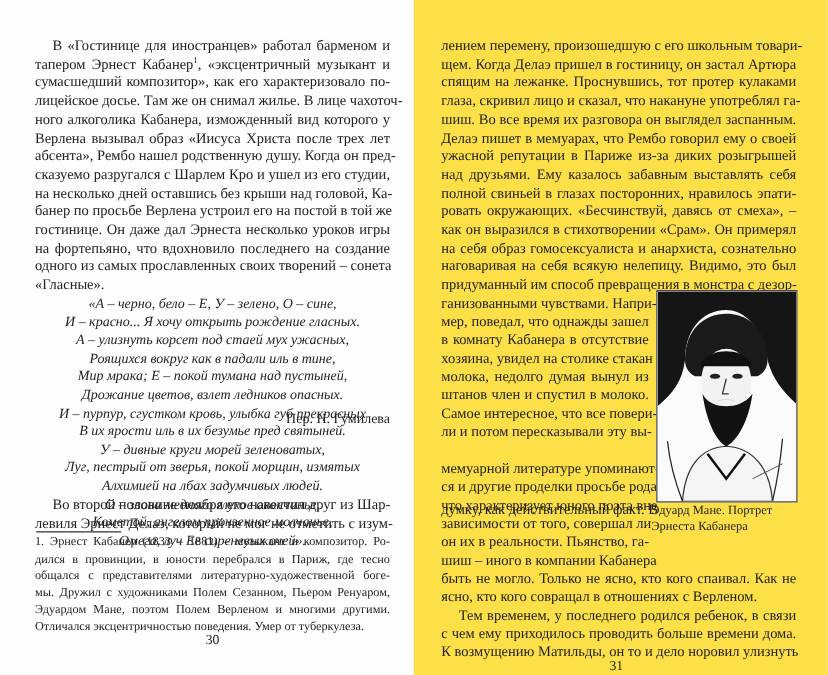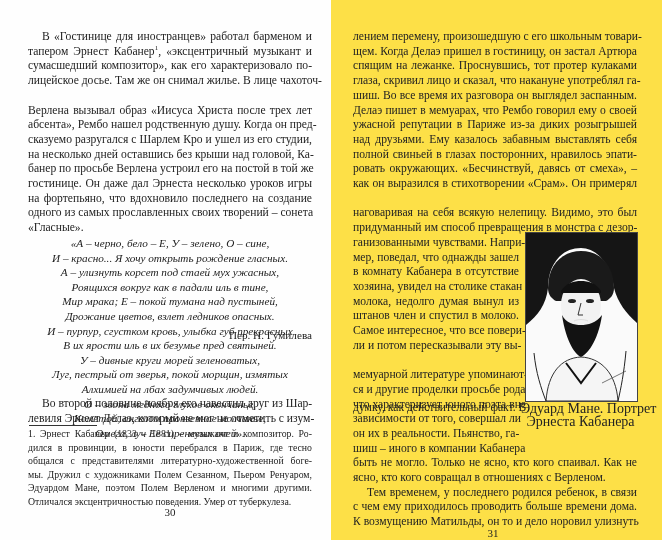--- a/index.html
+++ b/index.html
@@ -24,34 +24,35 @@
   .fn {
     position: absolute; font-size: 9.8px; line-height: 13.6px; white-space: nowrap;
     text-align: justify; text-align-last: justify;
   }
   .fn.last { text-align-last: left; }
   .rule { position: absolute; height: 1px; background: #333; }
   .pnum { position: absolute; font-size: 11px; text-align: center; width: 40px; }
   .portrait {
     position: absolute; background: #fff; border: 1px solid #444; overflow: hidden;
   }
-  .caption { position: absolute; font-size: 14px; line-height: 12.5px; text-align: center; white-space: nowrap; }
+  .caption { position: absolute; font-size: 10px; line-height: 12.5px; white-space: nowrap; }
   sup { font-size: 7px; line-height: 0; }
 </style>
 </head>
 <body>
 
 <div class="page left">
 
   <div class="line" style="left:42px;width:270px;top:30px;">В «Гостинице для иностранцев» работал барменом и</div>
   <div class="line" style="left:28px;width:284px;top:44.7px;">
     <span>тапером Эрнест Кабанер</span><sup>1</sup><span>, «эксцентричный музыкант и</span>
   </div>
   <div class="line" style="left:28px;width:284px;top:59.4px;">сумасшедший композитор», как его характеризовало по-</div>
   <div class="line" style="left:28px;width:284px;top:74.1px;">лицейское досье. Там же он снимал жилье. В лице чахоточ-</div>
+  <div class="line" style="left:28px;width:284px;top:88.8px;">ного алкоголика Кабанера, изможденный вид которого у</div>
   <div class="line" style="left:28px;width:284px;top:103.5px;">Верлена вызывал образ «Иисуса Христа после трех лет</div>
   <div class="line" style="left:28px;width:284px;top:118.2px;">абсента», Рембо нашел родственную душу. Когда он пред-</div>
   <div class="line" style="left:28px;width:284px;top:132.9px;">сказуемо разругался с Шарлем Кро и ушел из его студии,</div>
   <div class="line" style="left:28px;width:284px;top:147.6px;">на несколько дней оставшись без крыши над головой, Ка-</div>
   <div class="line" style="left:28px;width:284px;top:162.3px;">банер по просьбе Верлена устроил его на постой в той же</div>
   <div class="line" style="left:28px;width:284px;top:177px;">гостинице. Он даже дал Эрнеста несколько уроков игры</div>
   <div class="line" style="left:28px;width:284px;top:191.7px;">на фортепьяно, что вдохновило последнего на создание</div>
   <div class="line" style="left:28px;width:284px;top:206.4px;">одного из самых прославленных своих творений – сонета</div>
   <div class="line last" style="left:28px;width:284px;top:221.1px;">«Гласные».</div>
 
@@ -95,20 +96,21 @@
   <div class="line" style="left:22px;width:284px;top:44.7px;">щем. Когда Делаэ пришел в гостиницу, он застал Артюра</div>
   <div class="line" style="left:22px;width:284px;top:59.4px;">спящим на лежанке. Проснувшись, тот протер кулаками</div>
   <div class="line" style="left:22px;width:284px;top:74.1px;">глаза, скривил лицо и сказал, что накануне употреблял га-</div>
   <div class="line" style="left:22px;width:284px;top:88.8px;">шиш. Во все время их разговора он выглядел заспанным.</div>
   <div class="line" style="left:22px;width:284px;top:103.5px;">Делаэ пишет в мемуарах, что Рембо говорил ему о своей</div>
   <div class="line" style="left:22px;width:284px;top:118.2px;">ужасной репутации в Париже из-за диких розыгрышей</div>
   <div class="line" style="left:22px;width:284px;top:132.9px;">над друзьями. Ему казалось забавным выставлять себя</div>
   <div class="line" style="left:22px;width:284px;top:147.6px;">полной свиньей в глазах посторонних, нравилось эпати-</div>
   <div class="line" style="left:22px;width:284px;top:162.3px;">ровать окружающих. «Бесчинствуй, давясь от смеха», –</div>
   <div class="line" style="left:22px;width:284px;top:177px;">как он выразился в стихотворении «Срам». Он примерял</div>
+  <div class="line" style="left:22px;width:284px;top:191.7px;">на себя образ гомосексуалиста и анархиста, сознательно</div>
   <div class="line" style="left:22px;width:284px;top:206.4px;">наговаривая на себя всякую нелепицу. Видимо, это был</div>
   <div class="line" style="left:22px;width:284px;top:221.1px;">придуманный им способ превращения в монстра с дезор-</div>
 
   <div class="line" style="left:22px;width:166px;top:235.8px;">ганизованными чувствами. Напри-</div>
   <div class="line" style="left:22px;width:166px;top:250.5px;">мер, поведал, что однажды зашел</div>
   <div class="line" style="left:22px;width:166px;top:265.2px;">в комнату Кабанера в отсутствие</div>
   <div class="line" style="left:22px;width:166px;top:279.9px;">хозяина, увидел на столике стакан</div>
   <div class="line" style="left:22px;width:166px;top:294.6px;">молока, недолго думая вынул из</div>
   <div class="line" style="left:22px;width:166px;top:309.3px;">штанов член и спустил в молоко.</div>
   <div class="line" style="left:22px;width:166px;top:324px;">Самое интересное, что все повери-</div>

